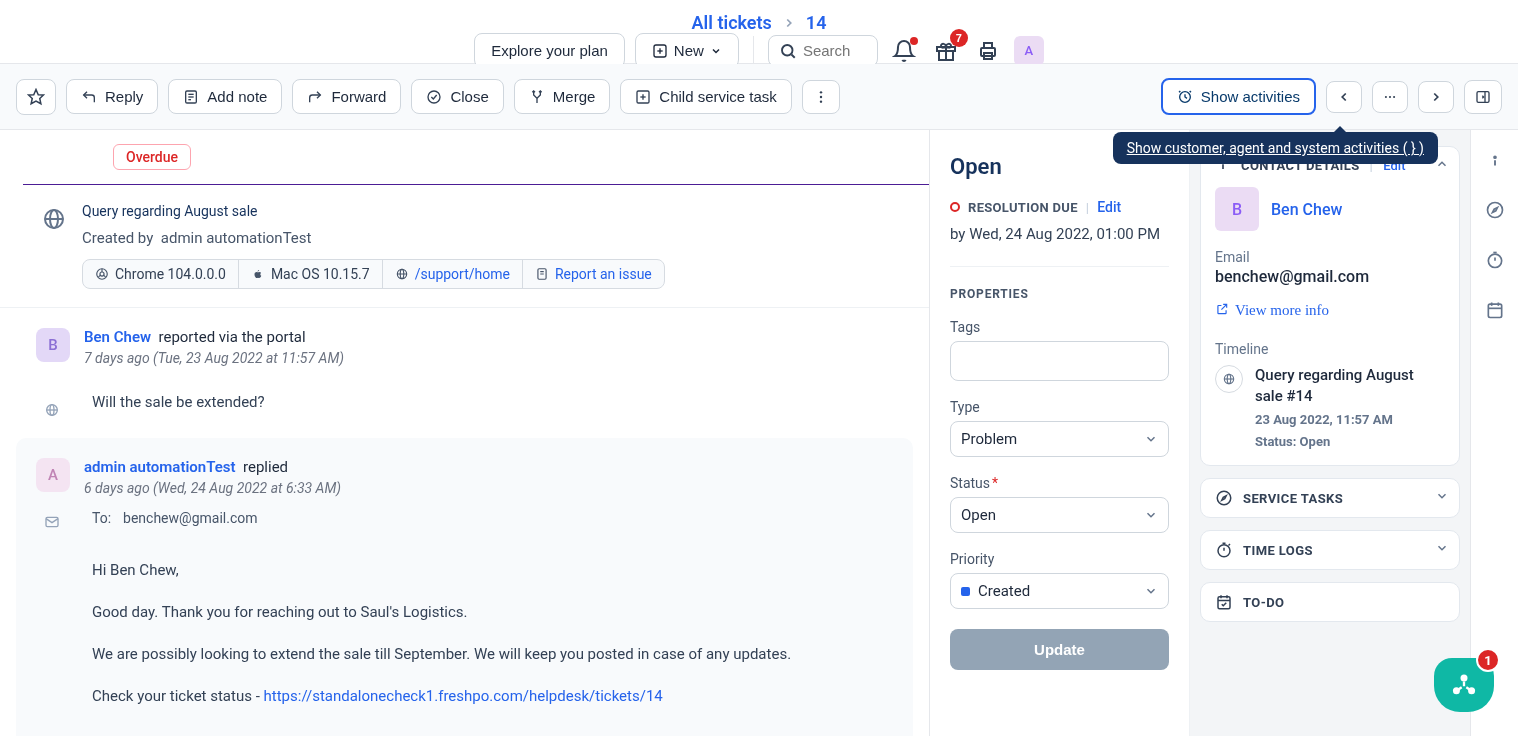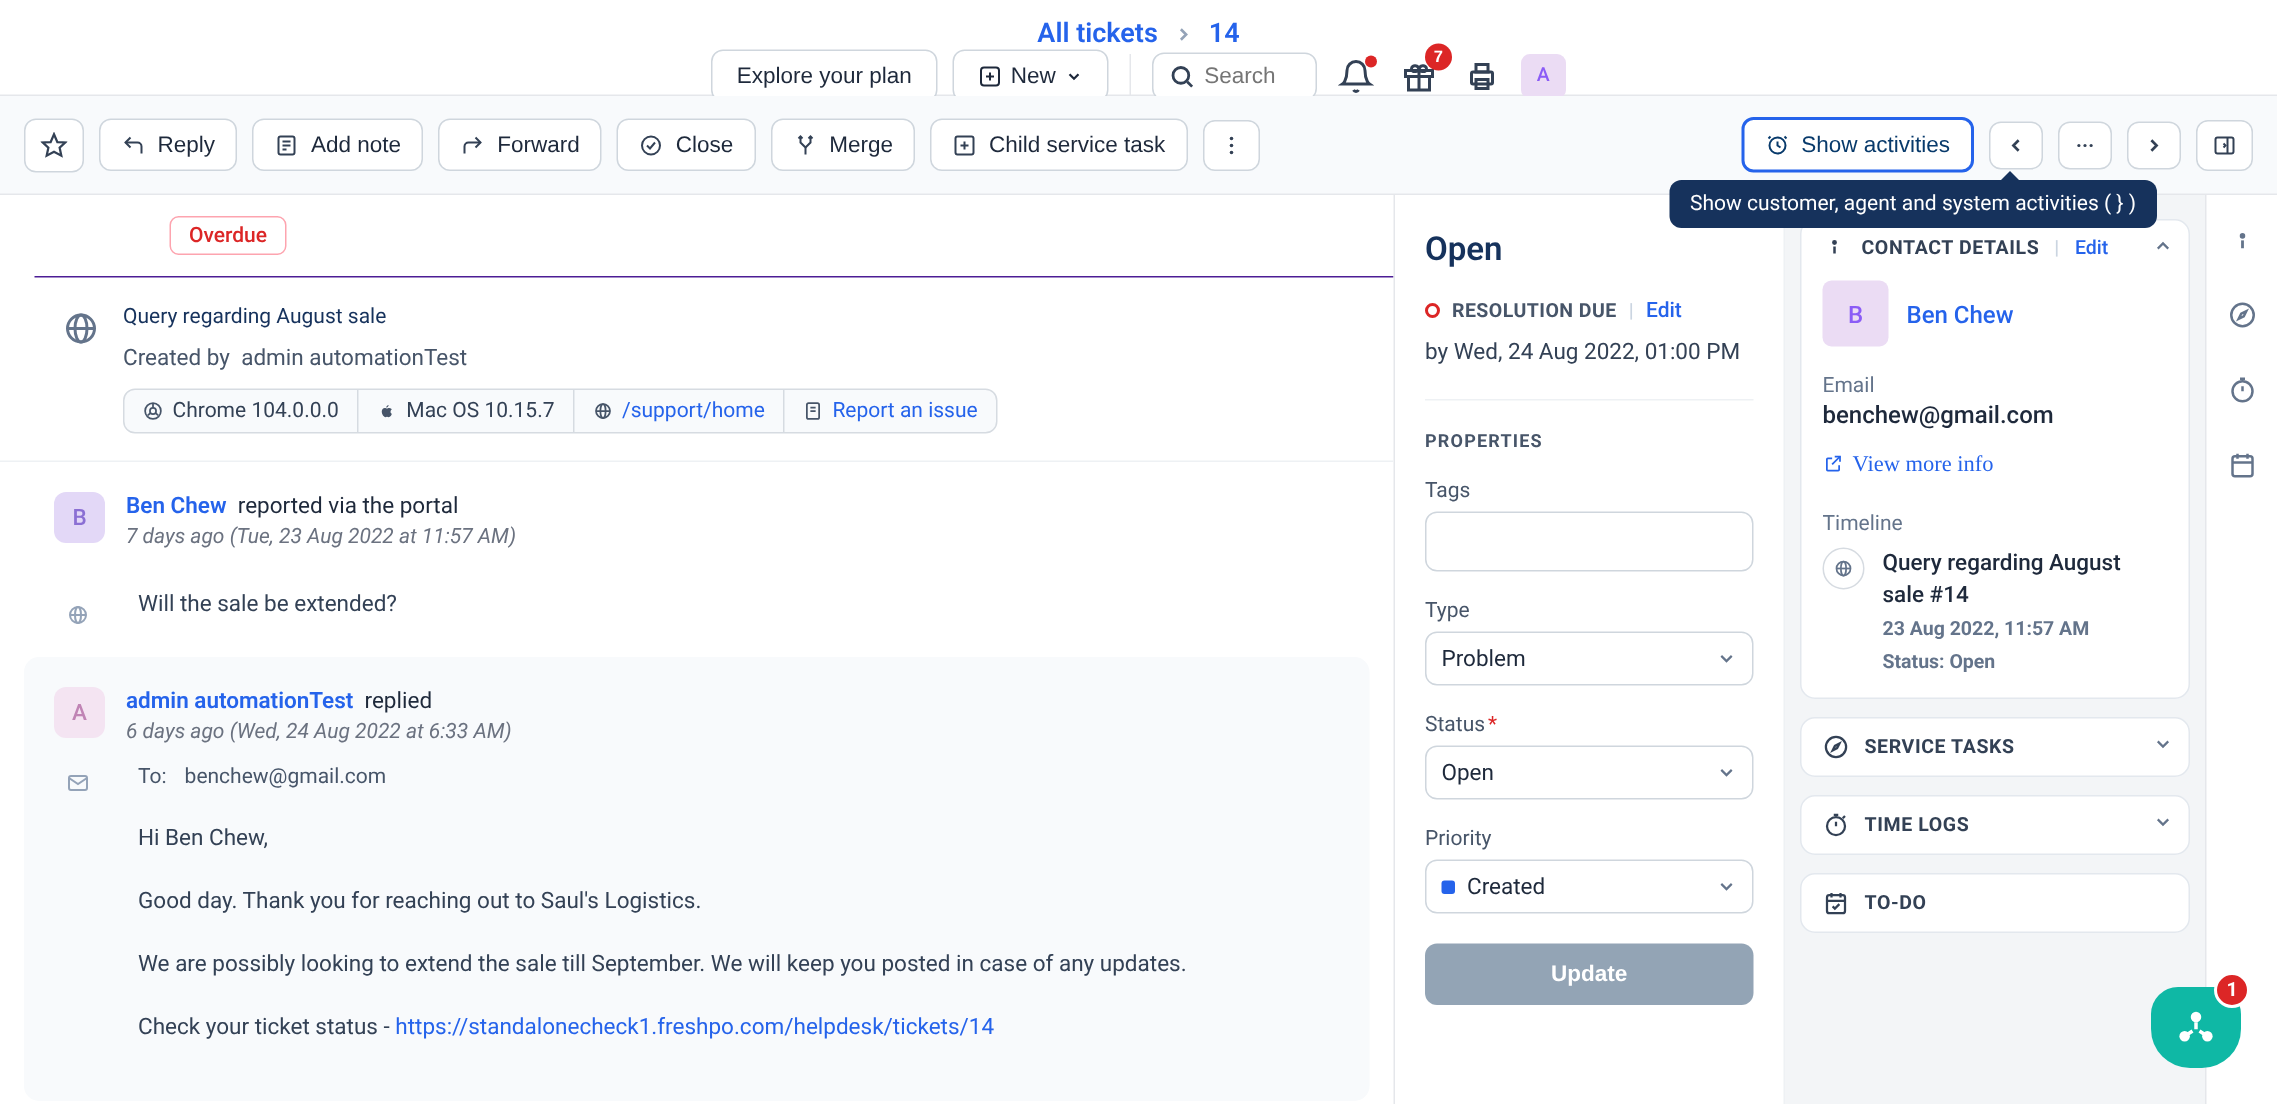--- a/index.html
+++ b/index.html
@@ -20,21 +20,21 @@
   .dot-red { position:absolute; top:2px; right:2px; width:8px; height:8px; background:#dc2626; border-radius:50%; }
   .avatar-sq { width:30px; height:30px; border-radius:6px; background:#ebdcf4; color:#8b5cf6; display:flex; align-items:center; justify-content:center; font-weight:500; font-size:13px; }
   .vsep { width:1px; height:30px; background:#e5e7eb; margin:0 4px;}
 
   
   .actionbar { display:flex; align-items:center; justify-content:space-between; padding:14px 16px; background:#f8fafc; border-bottom:1px solid #e5e7eb; position:relative; }
   .actionbar-left, .actionbar-right { display:flex; align-items:center; gap:10px; }
   .tbtn { border:1px solid #cfd6dd; background:#fff; border-radius:8px; padding:8px 14px; display:flex; align-items:center; gap:8px; font-size:15px; color:#1e293b; cursor:pointer; font-weight:500; }
   .tbtn.iconly { padding:8px 10px; }
   .show-activities { border:2px solid #2563eb; color:#083a6b; }
-  .tooltip { position:absolute; top:56px; right:80px; background:#16325c; color:#fff; padding:8px 14px; border-radius:8px; font-size:14px; white-space:nowrap; z-index:50; }
+  .tooltip { position:absolute; top:68px; right:80px; background:#16325c; color:#fff; padding:8px 14px; border-radius:8px; font-size:14px; white-space:nowrap; z-index:50;text-decoration:underline; }
   .tooltip::before { content:""; position:absolute; top:-6px; left:68%; border:6px solid transparent; border-bottom-color:#16325c; border-top:none; }
 
   
   .main { display:flex; height: calc(736px - 64px - 66px); }
   .col-ticket { flex:1; padding:0; overflow-y:auto; border-right:1px solid #e5e7eb; }
   .col-right1 { width:260px; padding:24px 20px; border-right:1px solid #eef1f4; background:#fff; overflow-y:auto; }
   .col-right2 { width:280px; padding:16px 10px; background:#f3f5f7; overflow-y:auto; }
   .col-rail { width:48px; background:#fff; border-left:1px solid #e5e7eb; display:flex; flex-direction:column; align-items:center; gap:22px; padding-top:18px; color:#64748b;}
 
   .overdue-row { padding:14px 16px 14px 90px; border-bottom:1px solid #4c1d95;margin-left:23px; }
@@ -51,21 +51,21 @@
 
   .entry { padding:20px 16px 20px 36px; }
   .entry-row { display:flex; gap:14px; }
   .entry-avatar { width:34px; height:34px; border-radius:8px; display:flex; align-items:center; justify-content:center; font-weight:500; font-size:15px; flex-shrink:0; }
   .av-purple { background:#e3d8f7; color:#8b6fd4; }
   .av-pink { background:#f4e4f2; color:#c084b5; }
   .entry-body { flex:1; }
   .entry-meta { font-size:15px; }
   .entry-meta .who { color:#2563eb; font-weight:600; }
   .entry-sub { color:#6b7280; font-style:italic; margin-top:4px; font-size:14px;}
-  .entry-content { margin-top:20px; font-size:15px; line-height:1.6; color:#334155; }
+  .entry-content { margin-top:32px; font-size:15px; line-height:1.6; color:#334155; }
   .entry-content p { margin-bottom:18px; }
   .small-globe { color:#94a3b8; margin-top:28px; margin-left:8px; }
   .reply-box { background:#f8fafc; margin:0 16px; border-radius:10px; padding:20px 20px 20px 20px; }
   .to-row { display:flex; gap:12px; align-items:center; margin-top:14px; font-size:14px; color:#475569;}
   .env-icon { color:#94a3b8; margin-left:8px; margin-top:2px;}
 
   
   .status-title { font-size:22px; font-weight:600; color:#16325c; margin-bottom:20px;}
   .res-due { display:flex; align-items:center; gap:8px; font-size:13px; font-weight:700; letter-spacing:.3px; color:#475569;}
   .res-dot { width:10px;height:10px;border:2px solid #dc2626;border-radius:50%; }

